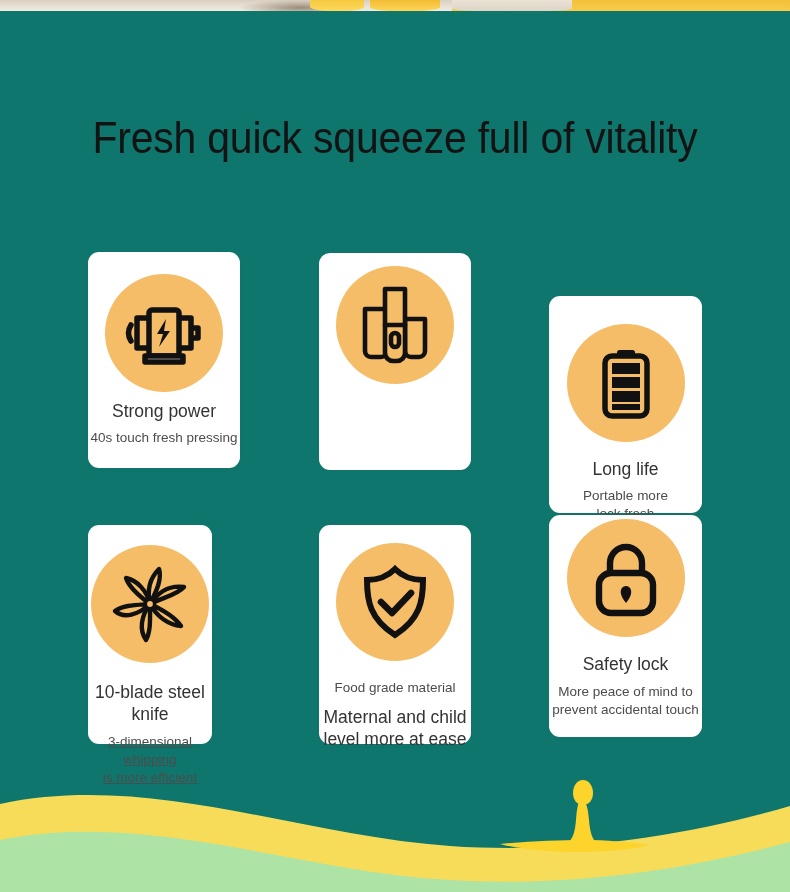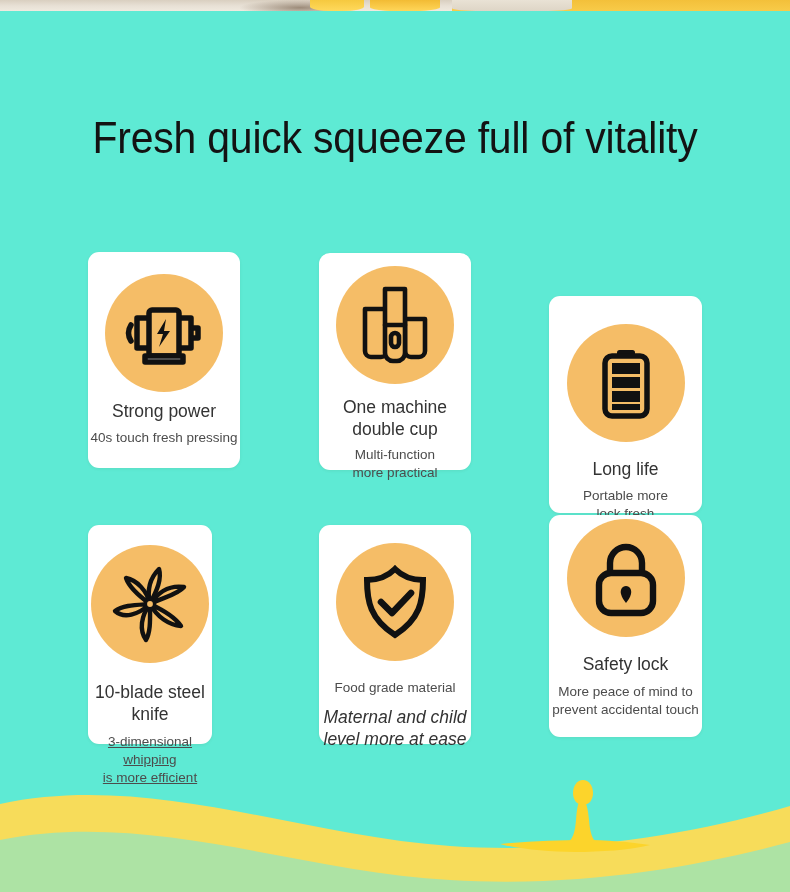--- a/index.html
+++ b/index.html
@@ -10,21 +10,21 @@
     width: 790px;
     height: 892px;
     overflow: hidden;
     font-family: "Liberation Sans", sans-serif;
     background: #ade3a4;
   }
   #page {
     position: relative;
     width: 790px;
     height: 892px;
-    background: #5eead4;
+    background: #0f766e;
     overflow: hidden;
   }
 
   
   #photo-strip {
     position: absolute;
     left: 0; top: 0;
     width: 790px; height: 11px;
     overflow: hidden;
   }
@@ -182,26 +182,20 @@
           <svg width="92" height="92" viewBox="0 0 92 92">
             <g fill="#f5bd67" stroke="#111" stroke-width="4.6" stroke-linejoin="round" stroke-linecap="round">
               <path d="M16 30 h22 v42 a6 6 0 0 1 -6 6 h-10 a6 6 0 0 1 -6 -6 z"></path>
               <path d="M56 40 h20 v32 a6 6 0 0 1 -6 6 h-8 a6 6 0 0 1 -6 -6 z"></path>
               <path d="M36 10 h20 v64 a8 8 0 0 1 -8 8 h-4 a8 8 0 0 1 -8 -8 z"></path>
               <path d="M36 46 h20" fill="none"></path>
               <rect x="42" y="54" width="8" height="14" rx="4"></rect>
             </g>
           </svg>
         </div>
-        <div class="txt-block" style="margin-top:12px;">
-          <div class="t-big">One machine
-double cup</div>
-          <div class="t-small" style="margin-top:6px;">Multi-function
-more practical</div>
-        </div>
       </div>
 
       <div class="card" style="left:461px; top:0px; width:153px; height:217px; padding-top:28px;margin-top:44px;">
         <div class="icon-wrap">
           <svg width="80" height="80" viewBox="0 0 80 80">
             <rect x="31" y="7" width="18" height="7" rx="2.5" fill="#111"></rect>
             <rect x="19" y="13" width="42" height="60" rx="7" fill="none" stroke="#111" stroke-width="5.5"></rect>
             <rect x="26" y="20" width="28" height="11" fill="#111"></rect>
             <rect x="26" y="34" width="28" height="11" fill="#111"></rect>
             <rect x="26" y="48" width="28" height="11" fill="#111"></rect>
@@ -242,21 +236,21 @@
 
       <div class="card" style="left:231px; top:10px; width:152px; height:219px; padding-top:18px;">
         <div class="icon-wrap">
           <svg width="82" height="82" viewBox="0 0 82 82">
             <path d="M41 8 C33 16 22 19 13 19 C13 40 16 58 41 74 C66 58 69 40 69 19 C60 19 49 16 41 8 Z" fill="none" stroke="#111" stroke-width="6"></path>
             <path d="M27 41 l11 11 l19 -20" fill="none" stroke="#111" stroke-width="6.6" stroke-linecap="round" stroke-linejoin="round"></path>
           </svg>
         </div>
         <div class="txt-block" style="margin-top:18px;align-items:center;">
           <div class="t-small">Food grade material</div>
-          <div class="t-big" style="margin-top:9px;font-style:italic;">Maternal and child
+          <div class="t-big" style="margin-top:9px;">Maternal and child
 level more at ease</div>
         </div>
       </div>
 
       <div class="card" style="left:461px; top:0px; width:153px; height:222px; padding-top:4px;">
         <div class="icon-wrap">
           <svg width="82" height="82" viewBox="0 0 82 82">
             <path d="M25 38 V26 a16 16 0 0 1 32 0 V38" fill="none" stroke="#111" stroke-width="6.4"></path>
             <rect x="14" y="36" width="54" height="40" rx="12" fill="none" stroke="#111" stroke-width="6.4"></rect>
             <path d="M41 49 c4 0 6 4 5 8 c-1 4 -3 6 -5 9 c-2 -3 -4 -5 -5 -9 c-1 -4 1 -8 5 -8 z" fill="#111"></path>

